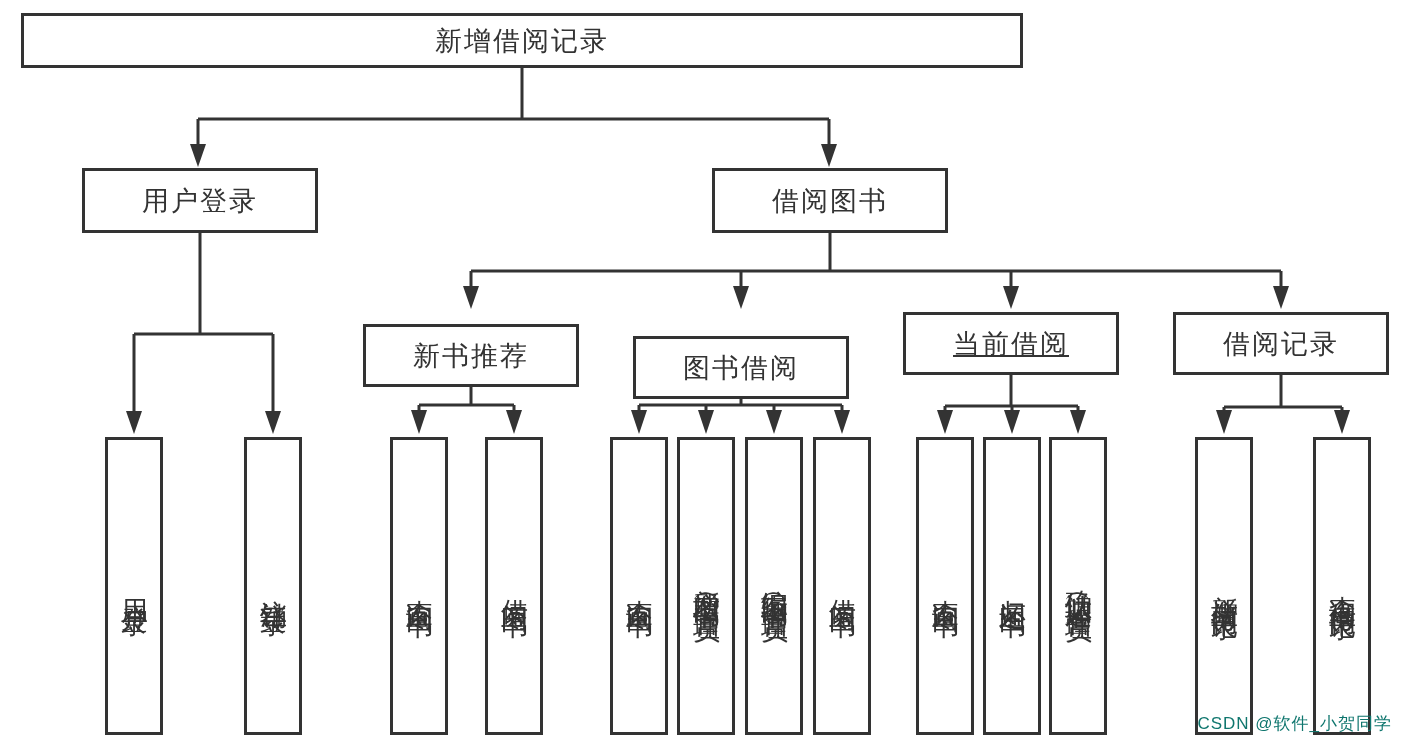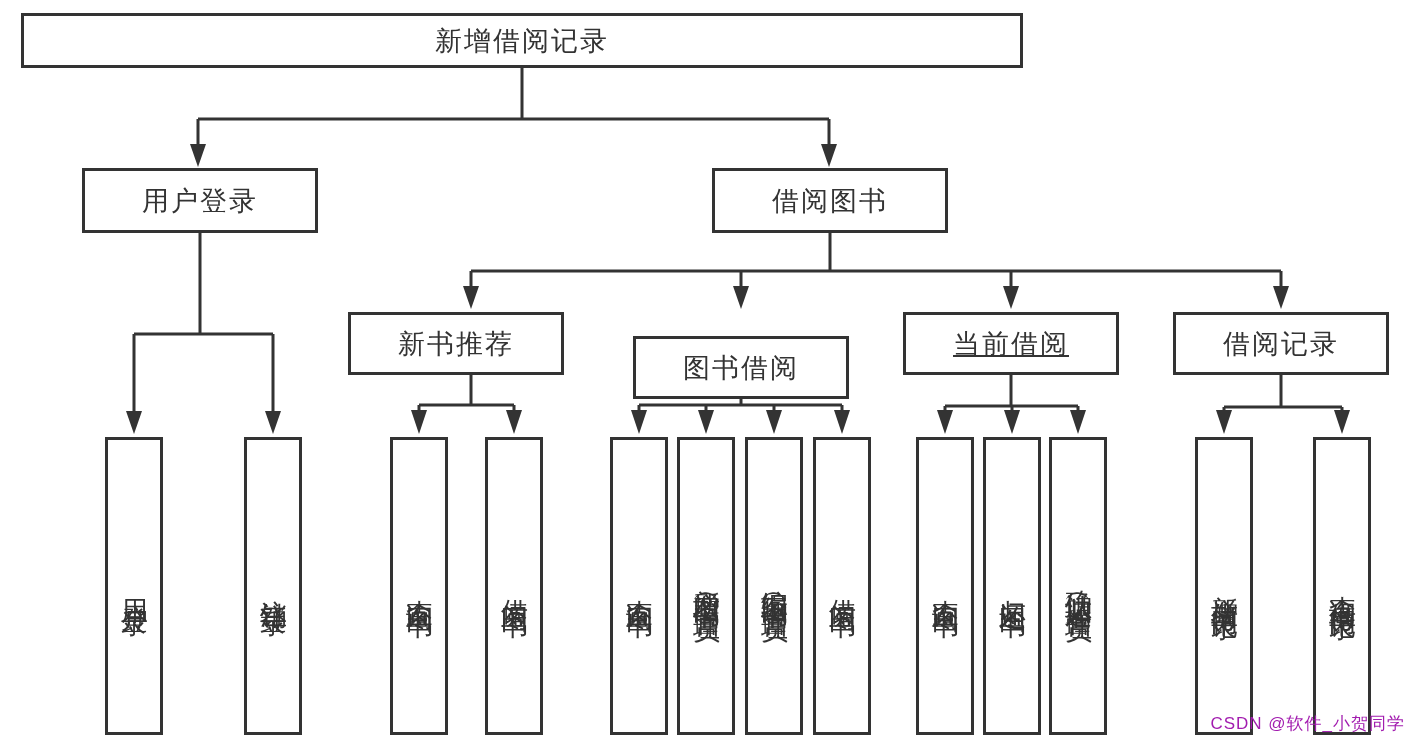--- a/index.html
+++ b/index.html
@@ -39,46 +39,46 @@
     line-height: 1;
     white-space: nowrap;
   }
   
   .n-root      { left: 21px;   top: 13px;  width: 1002px; height: 55px; }
   
   .n-login     { left: 82px;   top: 168px; width: 236px;  height: 65px; }
   .n-manage    { left: 712px;  top: 168px; width: 236px;  height: 65px; }
   
   .n-l3        { top: 312px; width: 216px; height: 63px; }
-  .n-recommend { left: 348px; }
+  .n-recommend { left: 363px; margin-top: 12px; }
   .n-borrow    { left: 633px; margin-top: 24px; }
   .n-current   { left: 903px; text-decoration: underline; }
   .n-record    { left: 1173px; }
   
   .leaf        { top: 437px; width: 58px; height: 298px; }
   .lf-login-0  { left: 105px; }
   .lf-login-1  { left: 244px; }
   .lf-rec-0    { left: 390px; }
   .lf-rec-1    { left: 485px; }
   .lf-bor-0    { left: 610px; }
   .lf-bor-1    { left: 677px; }
   .lf-bor-2    { left: 745px; }
   .lf-bor-3    { left: 813px; }
   .lf-cur-0    { left: 916px; }
   .lf-cur-1    { left: 983px; }
   .lf-cur-2    { left: 1049px; }
   .lf-recd-0   { left: 1195px; }
   .lf-recd-1   { left: 1313px; }
   .watermark {
     position: absolute;
-    right: 0;
+    right: 13px;
     bottom: 12px;
     font-size: 17px;
     letter-spacing: 1px;
-    color: #a21caf;
+    color: #0f766e;
     white-space: nowrap;
   }
 </style>
 </head>
 <body>
 
 <div class="canvas">
 
   <svg class="connectors" viewBox="0 0 1405 747" xmlns="http://www.w3.org/2000/svg">
     <g stroke="#333333" stroke-width="3" fill="none">

